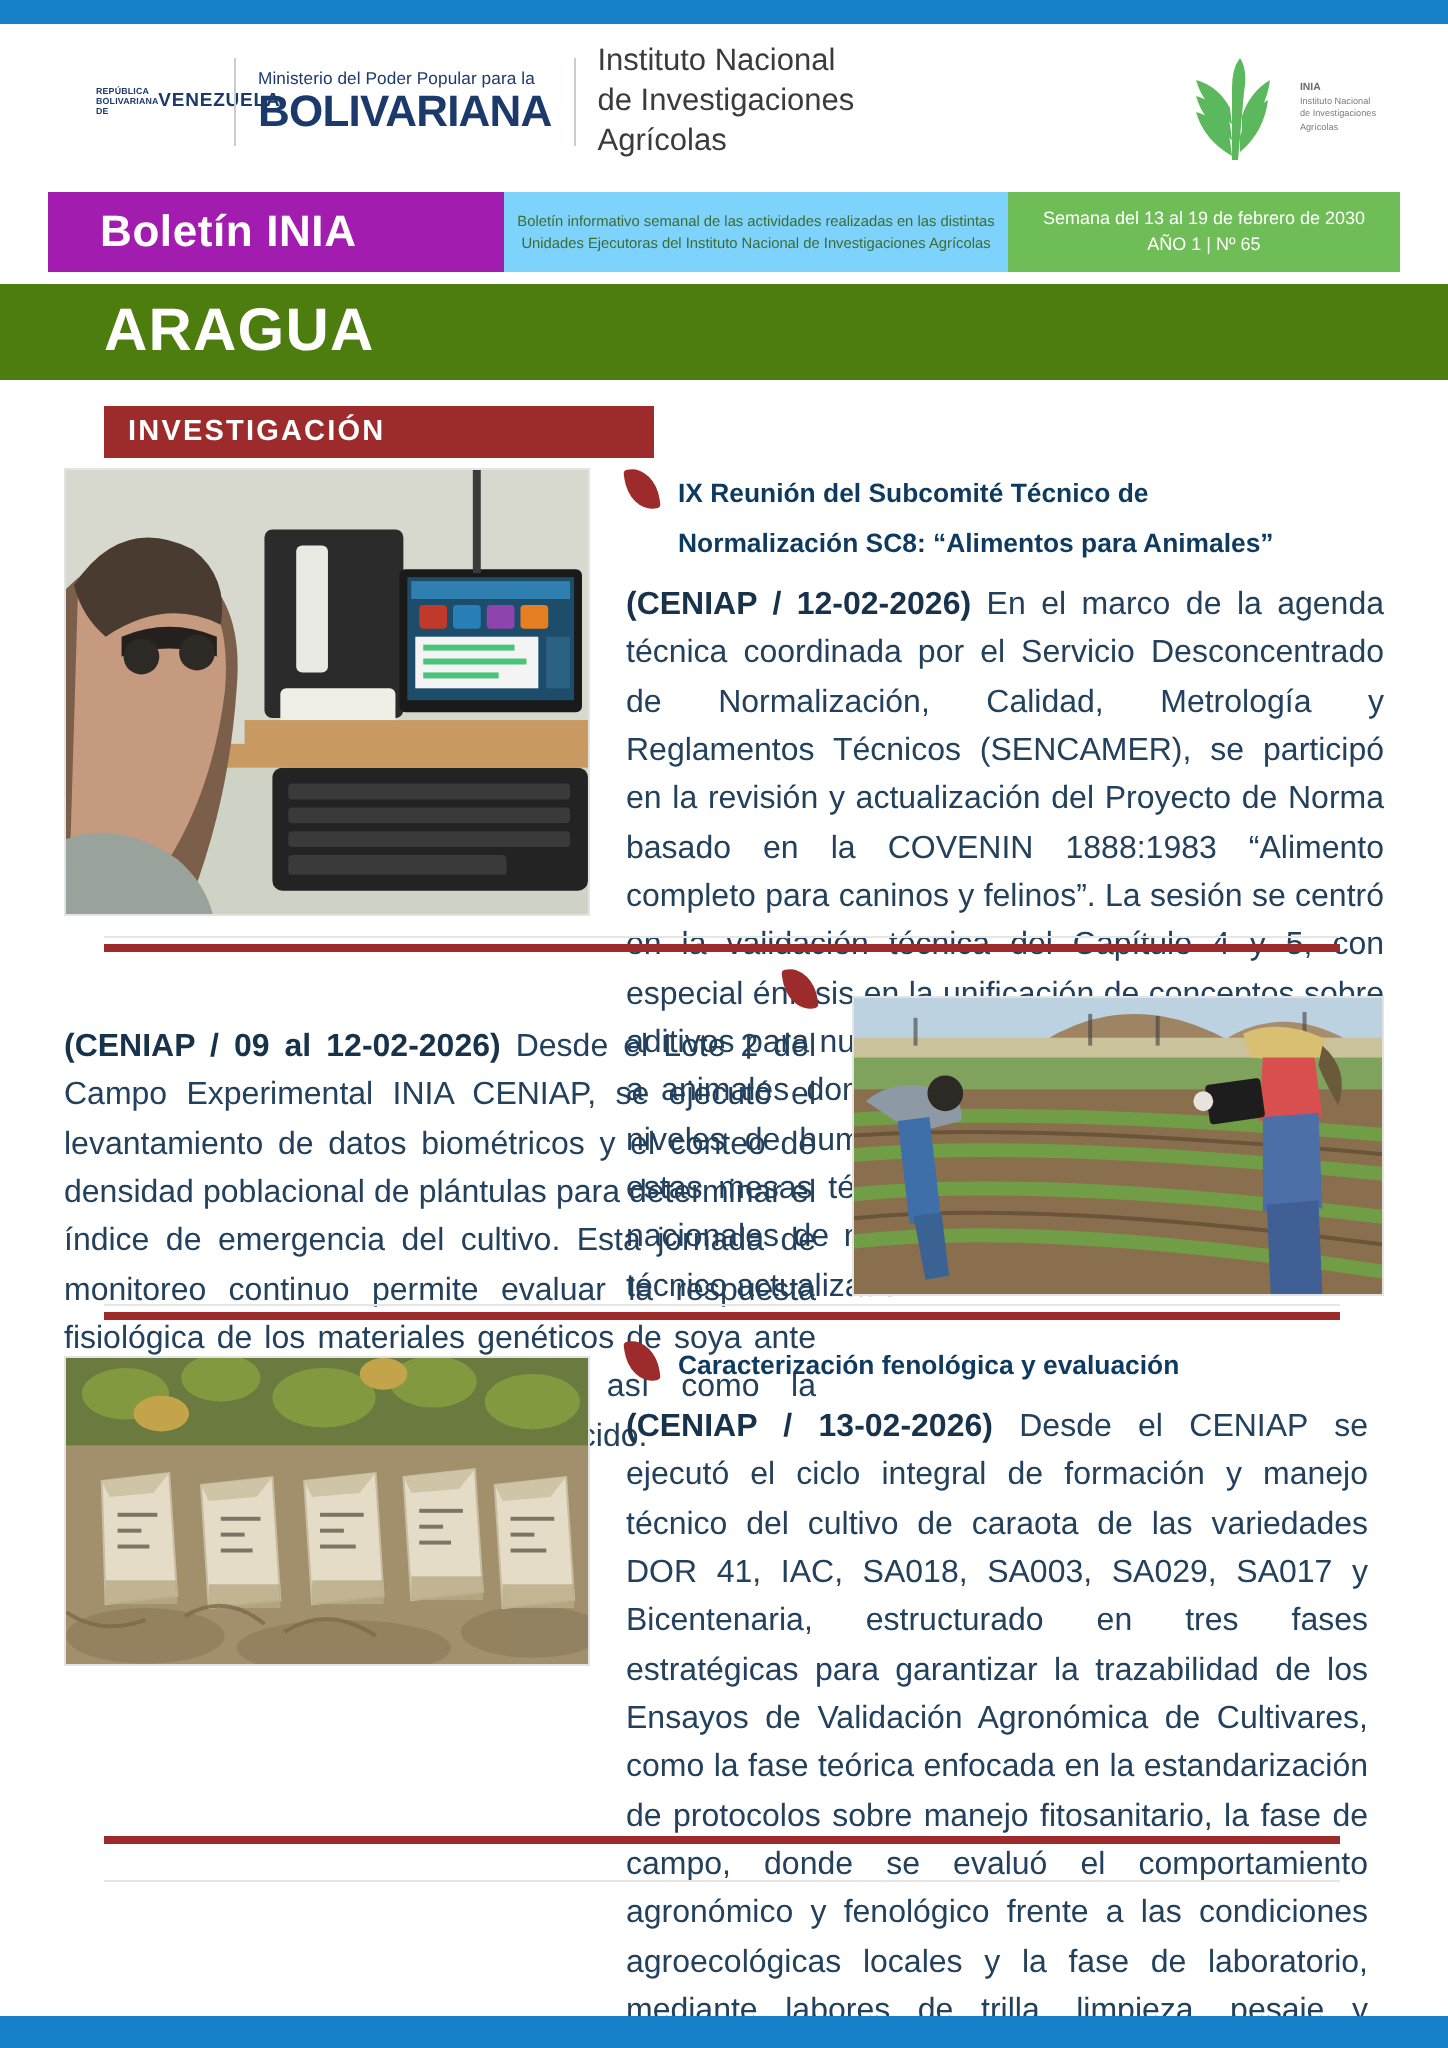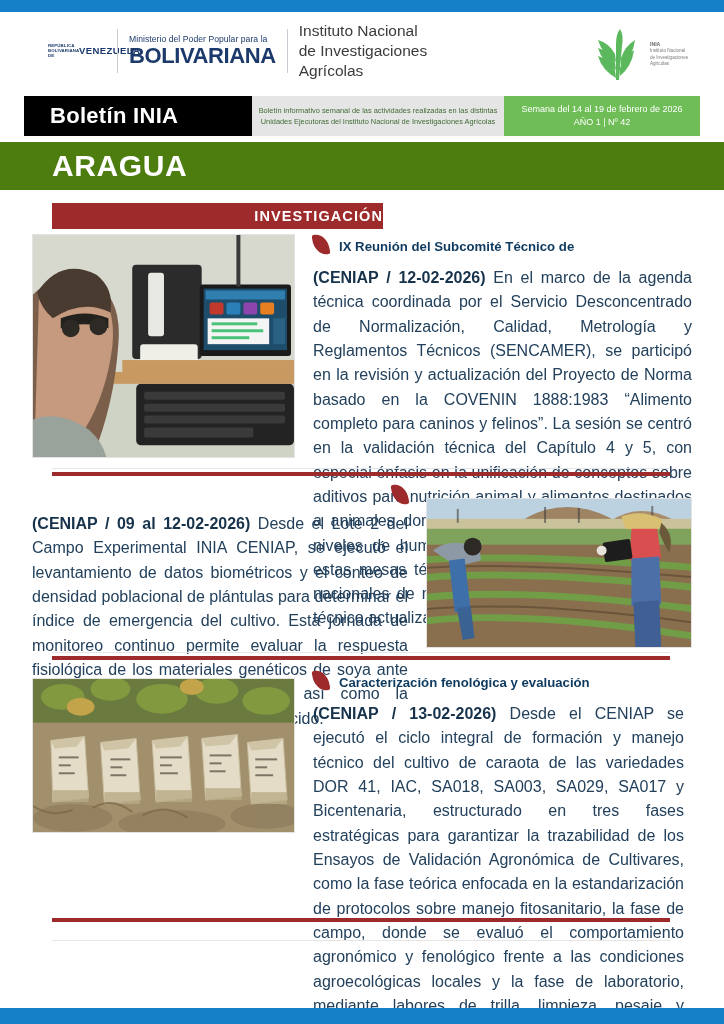--- a/index.html
+++ b/index.html
@@ -28,36 +28,36 @@
   .min-top { font-size:8.6px; color:#1b3a6b; letter-spacing:.05px; white-space:nowrap; }
   .min-big { font-size:22px; font-weight:bold; color:#1b3a6b; letter-spacing:-0.4px; white-space:nowrap; }
   .inia-title { font-size:15.5px; color:#3b3b3b; line-height:1.28; white-space:nowrap; }
   .logo-right { position:absolute; right:36px; top:14px; display:flex; align-items:center; }
   .inia-mark-txt { font-size:4.6px; color:#7b7b7b; line-height:1.38; margin-left:5px; }
   .inia-mark-txt b { font-size:5.2px; color:#6b6b6b; }
 
   
   .strip { position:absolute; left:0; top:96px; width:724px; height:40px; display:flex; }
   .strip-pad { width:24px; }
-  .strip-title { width:228px; background:#000000; display:flex; align-items:center; }
+  .strip-title { width:228px; background:#a21caf; display:flex; align-items:center; }
   .strip-title span { color:#fff; font-size:22px; font-weight:bold; letter-spacing:.3px; margin-left:26px; }
-  .strip-desc { width:252px; background:#e5e5e5; display:flex; align-items:center; justify-content:center; }
+  .strip-desc { width:252px; background:#7dd3fc; display:flex; align-items:center; justify-content:center; }
   .strip-desc p { color:#3f6b33; font-size:7.4px; line-height:1.55; text-align:center; }
   .strip-week { flex:1; background:#6fbd57; display:flex; flex-direction:column;
                 align-items:center; justify-content:center; margin-right:24px; }
   .strip-week p { color:#fff; font-size:9px; line-height:1.5; text-align:center; }
 
   
   .state-band { position:absolute; left:0; top:142px; width:724px; height:48px; background:#4d7c0f; }
   .state-band span { position:absolute; left:52px; top:50%; transform:translateY(-50%);
                      color:#fff; font-size:30px; font-weight:bold; letter-spacing:.6px; }
 
   
-  .section-tag { position:absolute; left:52px; top:203px; width:331px; height:26px;
-                 background:#9d2b2b; display:flex; align-items:center;justify-content:flex-end; }
+  .section-tag { position:absolute; left:52px; top:203px; width:275px; height:26px;
+                 background:#9d2b2b; display:flex; align-items:center; }
   .section-tag span { color:#fff; font-size:14.5px; font-weight:bold; letter-spacing:1.1px; margin-left:12px; }
 
   
   .article { position:absolute; }
   .art1 { left:0; top:234px; width:724px; }
   .art2 { left:0; top:484px; width:724px; }
   .art3 { left:0; top:670px; width:716px; }
 
   .row { display:flex; padding:0 32px; }
   .photo { flex:0 0 auto; border:1px solid #e3e3e3; overflow:hidden; position:relative; }
@@ -150,22 +150,22 @@
 
   <div class="strip">
     <div class="strip-pad"></div>
     <div class="strip-title">
       <span>Boletín  INIA</span>
     </div>
     <div class="strip-desc">
       <p>Boletín informativo semanal de las actividades realizadas en las distintas Unidades Ejecutoras del Instituto Nacional de Investigaciones Agrícolas</p>
     </div>
     <div class="strip-week">
-      <p>Semana del 14 al 19 de febrero de 2026</p>
-      <p>AÑO 1 | Nº 42</p>
+      <p>Semana del 13 al 19 de febrero de 2030</p>
+      <p>AÑO 1 | Nº 65</p>
     </div>
   </div>
 
   <div class="state-band">
     <span>ARAGUA</span>
   </div>
 
   <div class="section-tag">
     <span>INVESTIGACIÓN</span>
   </div>
@@ -209,20 +209,21 @@
           <circle cx="66" cy="92" r="9" fill="#2d2a26"></circle>
           <path d="M0 224 L0 186 Q26 176 56 196 Q70 208 74 224 Z" fill="#9aa39b"></path>
         </svg>
       </div>
 
       <div class="col-txt" style="margin-left:18px;">
         <div class="head-wrap">
           <div class="drop"></div>
           <div class="headline">
             <div>IX Reunión del Subcomité Técnico de</div>
+            <div>Normalización SC8: “Alimentos para Animales”</div>
           </div>
         </div>
         <p class="body-txt">
           <b>(CENIAP / 12-02-2026)</b><span> En el marco de la agenda técnica coordinada por el Servicio Desconcentrado de Normalización, Calidad, Metrología y Reglamentos Técnicos (SENCAMER), se participó en la revisión y actualización del Proyecto de Norma basado en la COVENIN 1888:1983 “Alimento completo para caninos y felinos”. La sesión se centró en la validación técnica del Capítulo 4 y 5, con especial énfasis en la unificación de conceptos sobre aditivos para nutrición animal y alimentos destinados a animales domésticos y de compañía según sus niveles de humedad. La intervención del INIA en estas mesas técnicas, asegura que las normativas nacionales de nutrición cuenten con aval científico-técnico actualizado.</span>
         </p>
       </div>
     </div>
   </div>
 
   <div class="rule-grey" style="top:468px;"></div>

